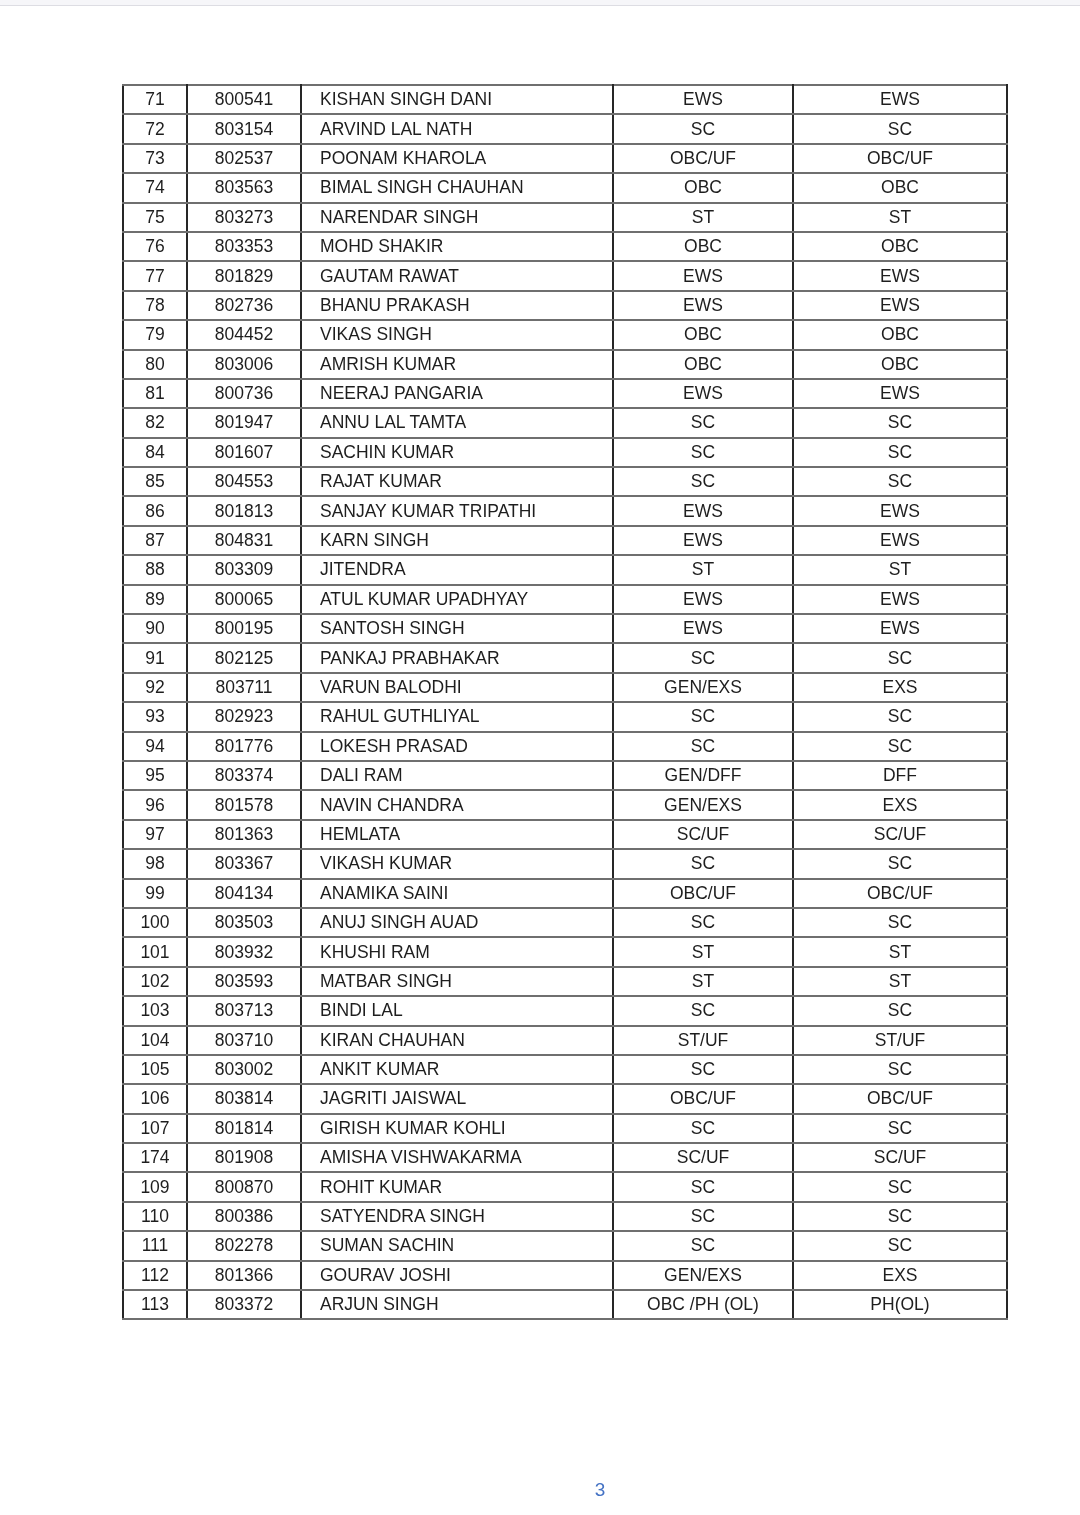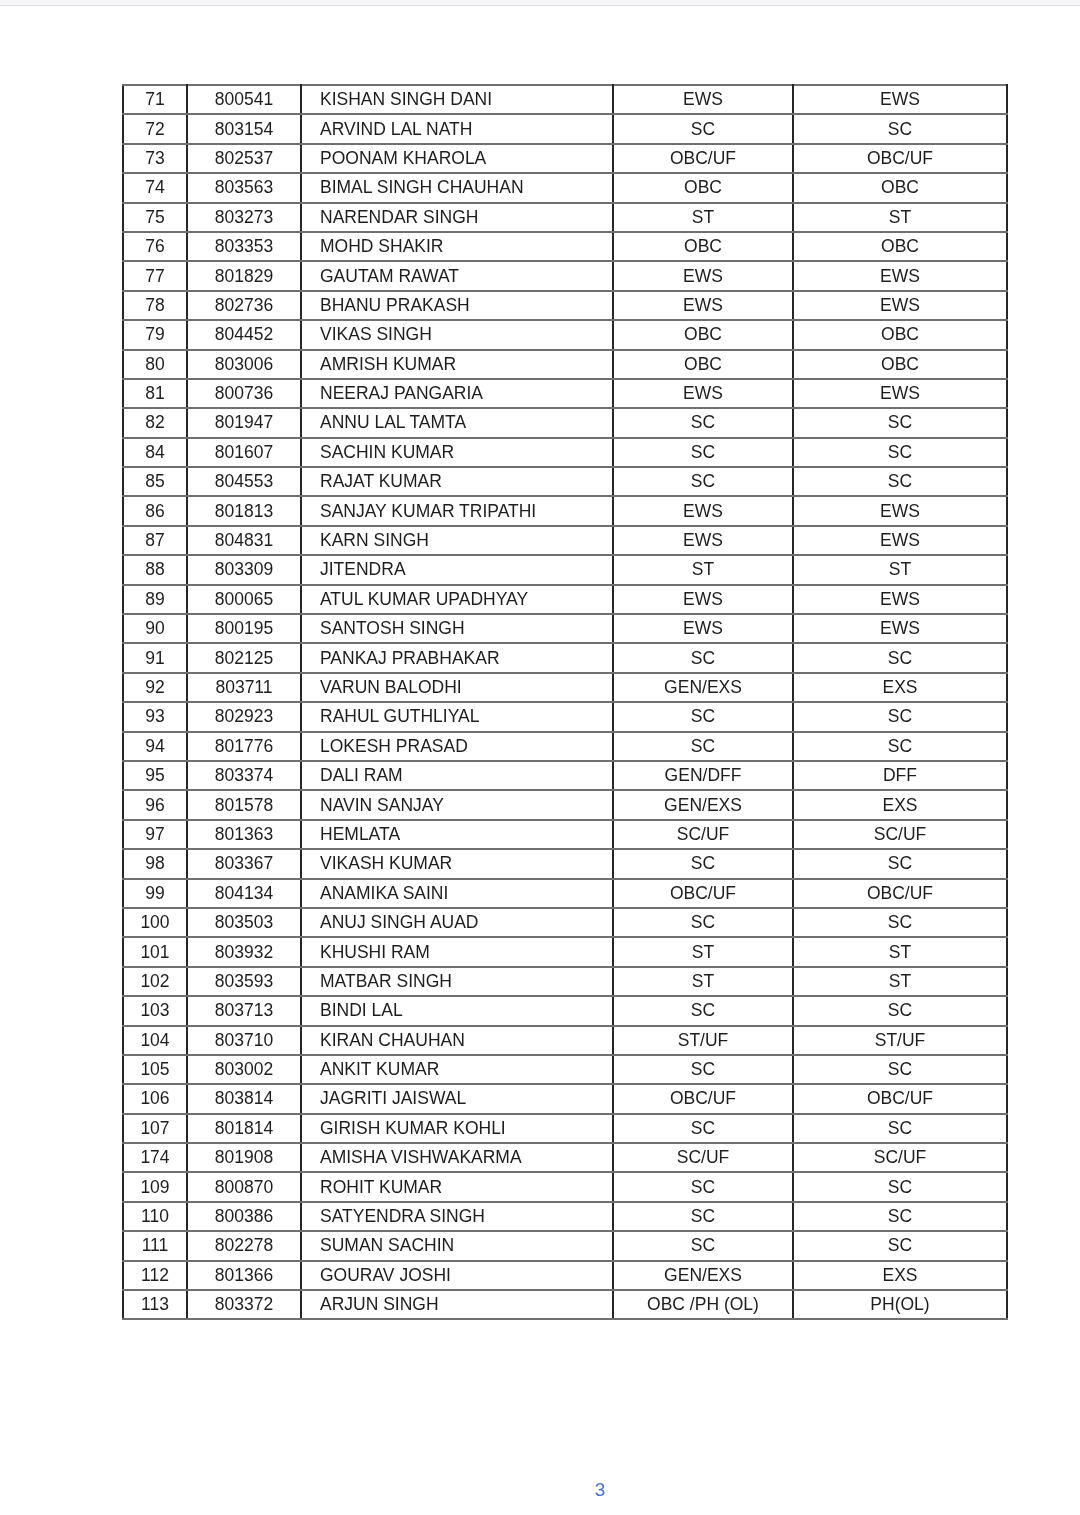--- a/index.html
+++ b/index.html
@@ -242,21 +242,21 @@
         <tr>
           <td class="c0">95</td>
           <td class="c1">803374</td>
           <td class="c2">DALI RAM</td>
           <td class="c3">GEN/DFF</td>
           <td class="c4">DFF</td>
         </tr>
         <tr>
           <td class="c0">96</td>
           <td class="c1">801578</td>
-          <td class="c2">NAVIN SANJAY</td>
+          <td class="c2">NAVIN CHANDRA</td>
           <td class="c3">GEN/EXS</td>
           <td class="c4">EXS</td>
         </tr>
         <tr>
           <td class="c0">97</td>
           <td class="c1">801363</td>
           <td class="c2">HEMLATA</td>
           <td class="c3">SC/UF</td>
           <td class="c4">SC/UF</td>
         </tr>

